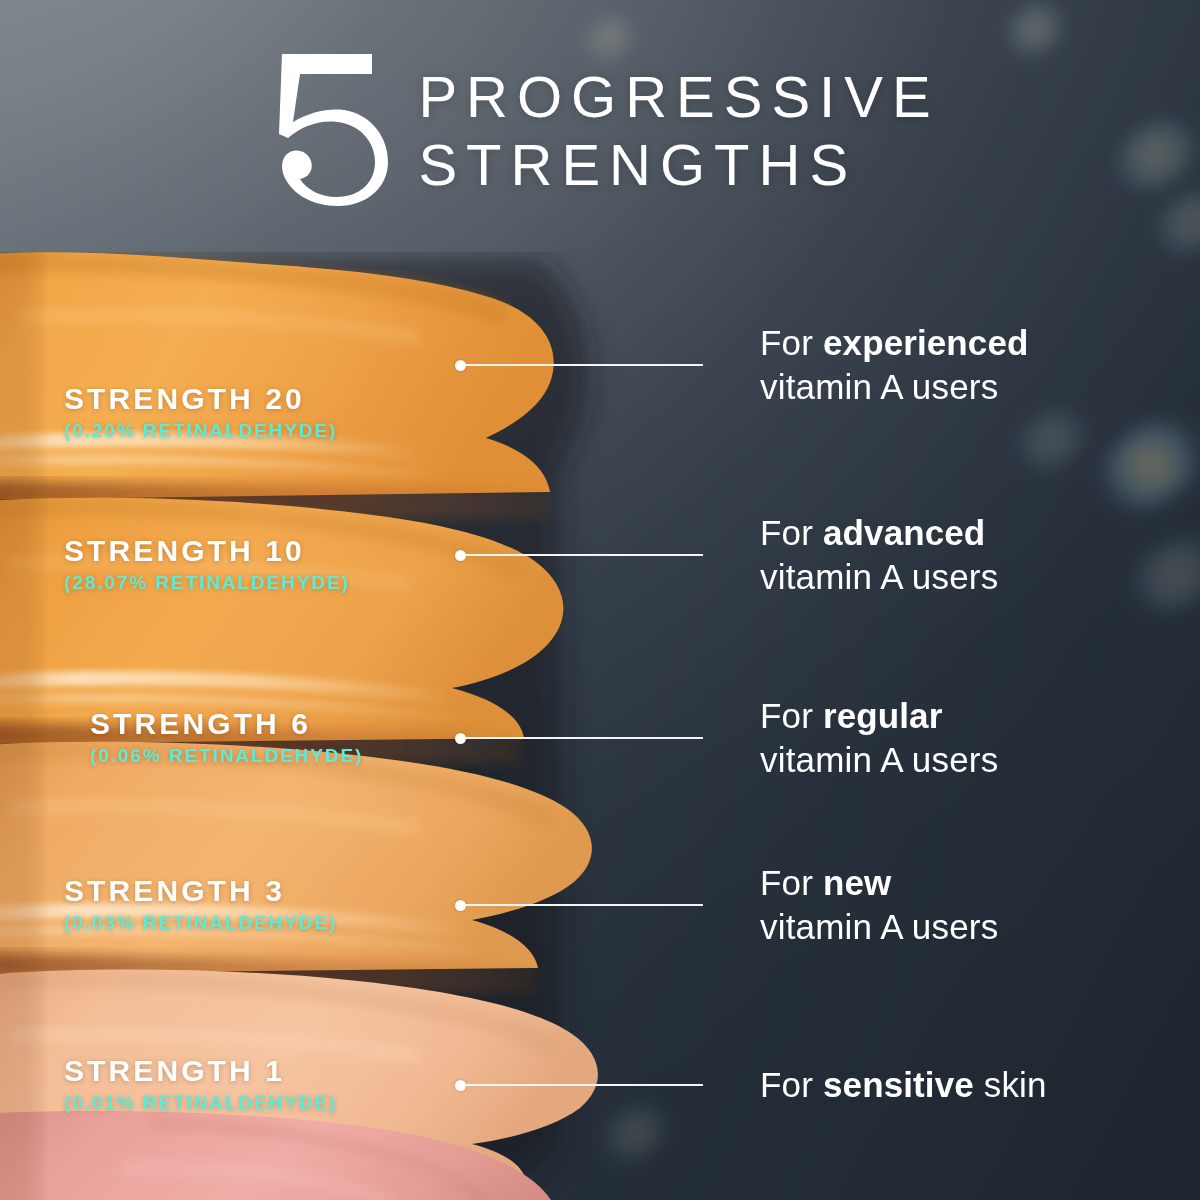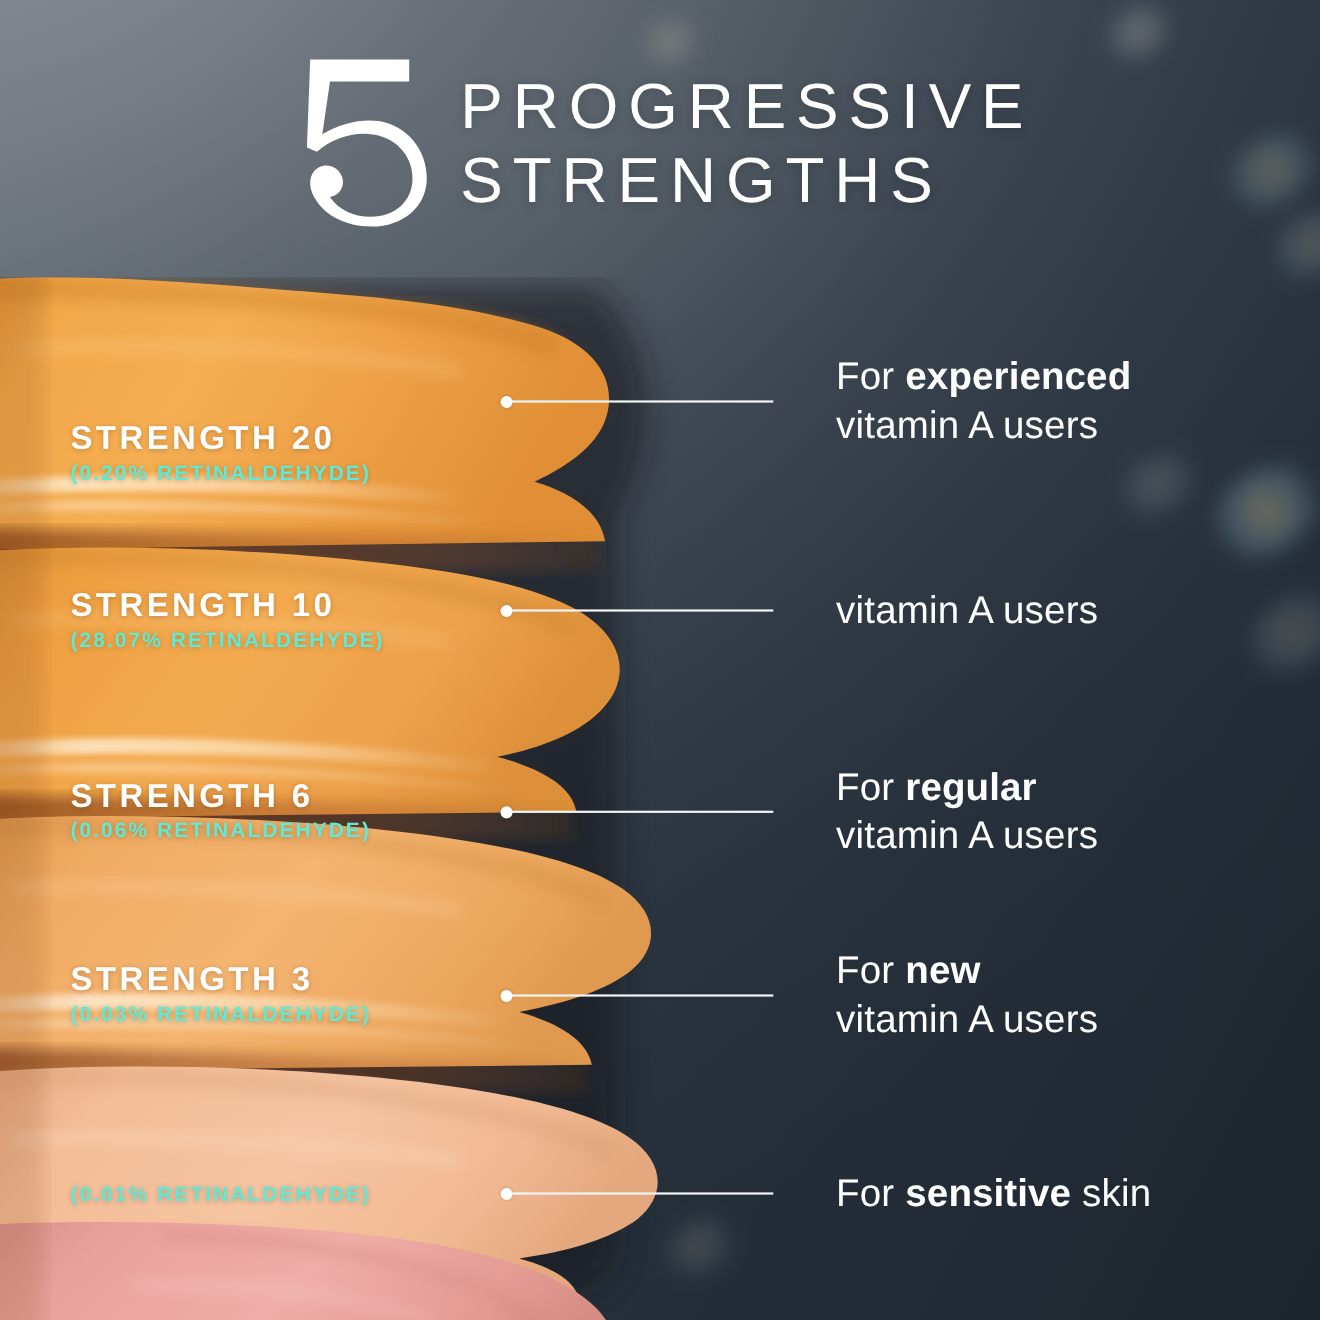--- a/index.html
+++ b/index.html
@@ -357,25 +357,26 @@
       <div class="row" style="top: 555px;">
         <div class="row-label" style="top: 0px; margin-top: 10px;">
           <div class="s-title">STRENGTH 10</div>
           <div class="s-sub">(28.07% RETINALDEHYDE)</div>
         </div>
         <div class="connector" style="left: 455px; width: 248px; top: 0px;">
           <span class="conn-dot"></span>
           <span class="conn-line"></span>
         </div>
         <div class="callout" style="top: 0px;">
+          <div><span>For</span> <b>advanced</b></div>
           <div>vitamin A users</div>
         </div>
       </div>
       <div class="row" style="top: 738px;">
-        <div class="row-label" style="top: 0px;">
+        <div class="row-label" style="top: 0px; margin-left: 26px;">
           <div class="s-title">STRENGTH 6</div>
           <div class="s-sub">(0.06% RETINALDEHYDE)</div>
         </div>
         <div class="connector" style="left: 455px; width: 248px; top: 0px;">
           <span class="conn-dot"></span>
           <span class="conn-line"></span>
         </div>
         <div class="callout" style="top: 0px;">
           <div><span>For</span> <b>regular</b></div>
           <div>vitamin A users</div>
@@ -390,20 +391,21 @@
           <span class="conn-dot"></span>
           <span class="conn-line"></span>
         </div>
         <div class="callout" style="top: 0px;">
           <div><span>For</span> <b>new</b></div>
           <div>vitamin A users</div>
         </div>
       </div>
       <div class="row" style="top: 1085px;">
         <div class="row-label" style="top: 0px;">
+          <div class="s-title">STRENGTH 1</div>
           <div class="s-sub">(0.01% RETINALDEHYDE)</div>
         </div>
         <div class="connector" style="left: 455px; width: 248px; top: 0px;">
           <span class="conn-dot"></span>
           <span class="conn-line"></span>
         </div>
         <div class="callout" style="top: 0px;">
           <div><span>For</span> <b>sensitive</b> <span>skin</span></div>
         </div>
       </div>

